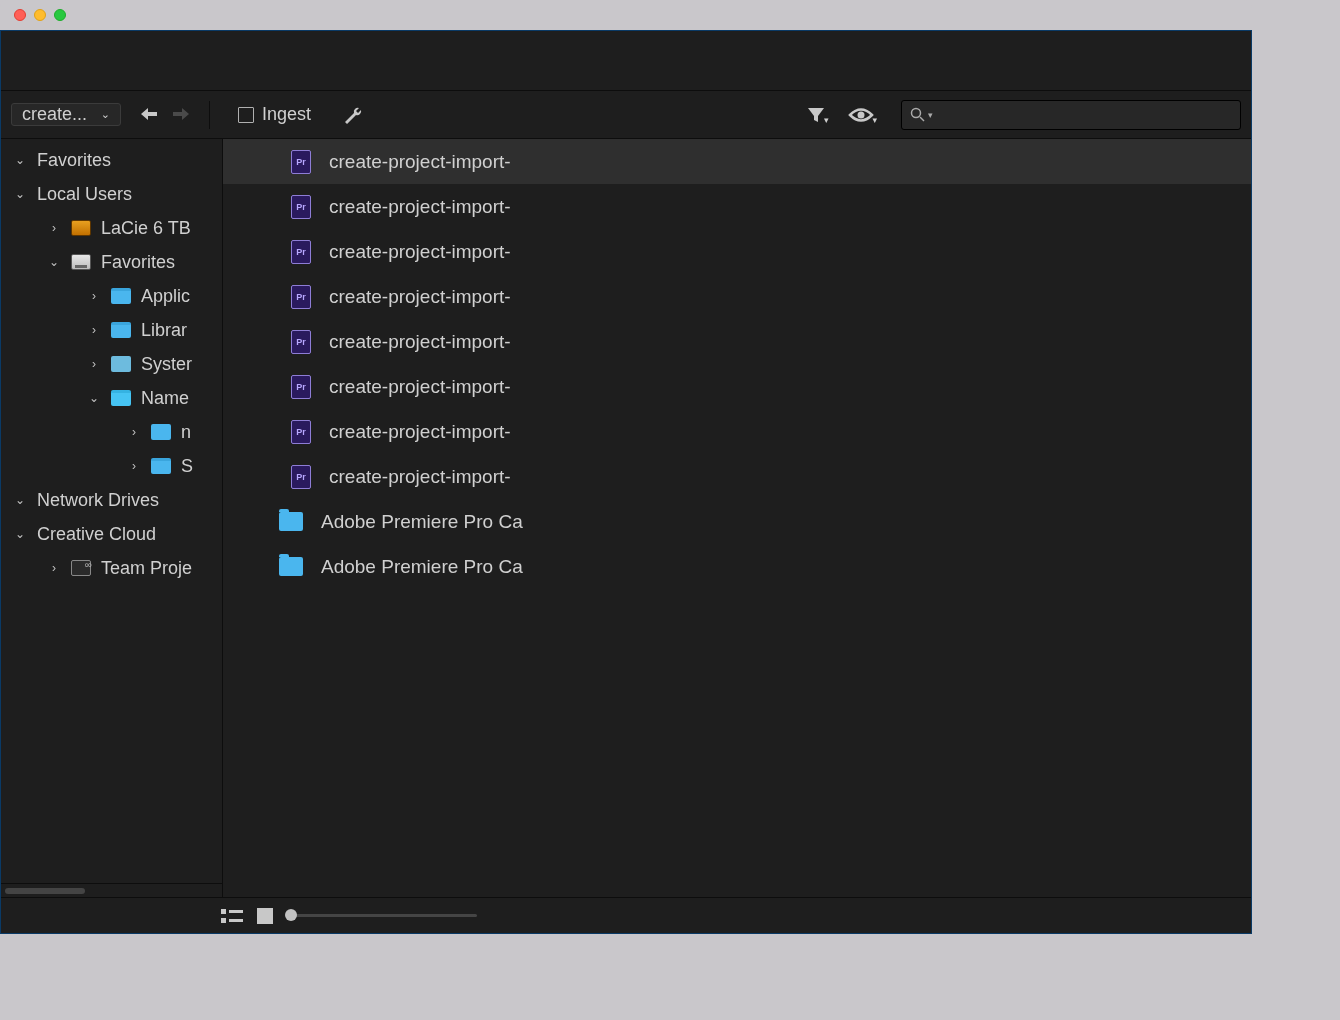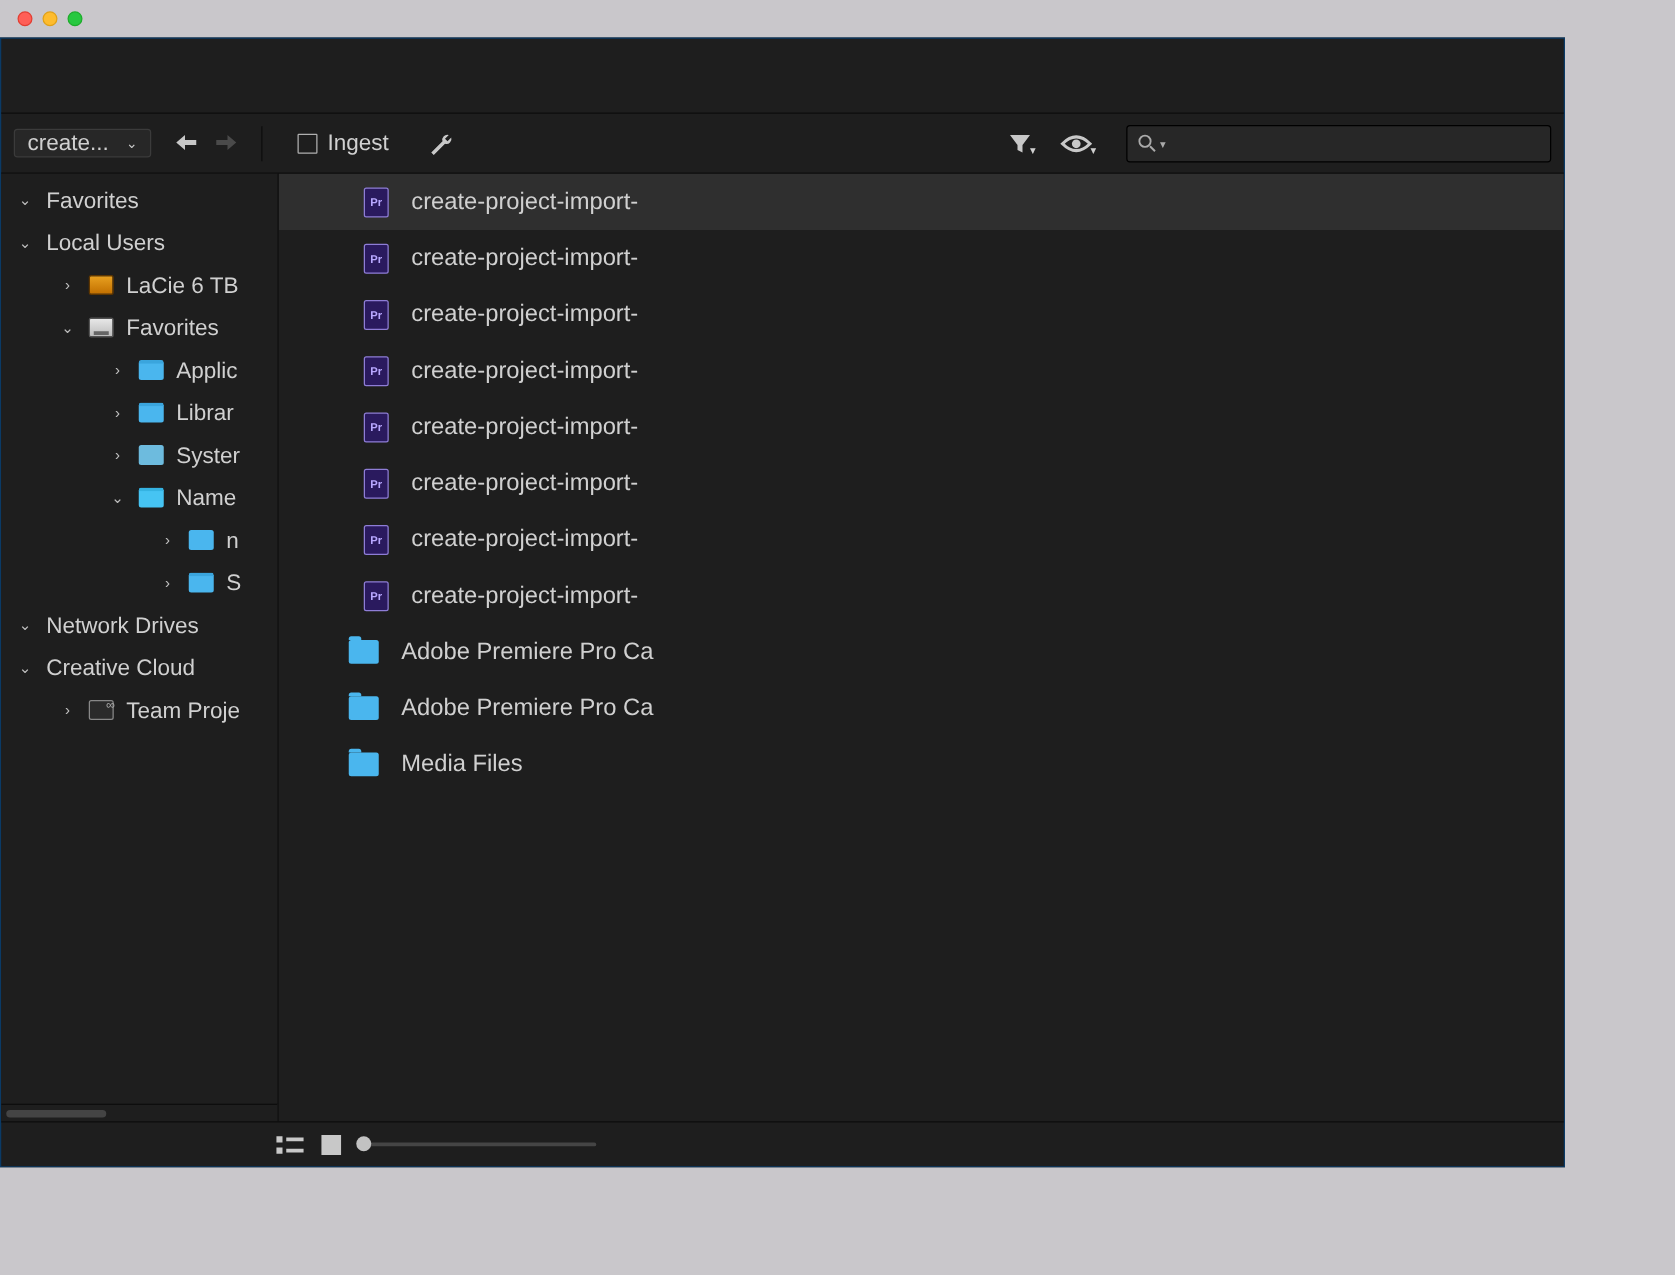--- a/index.html
+++ b/index.html
@@ -386,24 +386,20 @@
             <span>create-project-import-</span>
           </div>
           <div class="file-row">
             <span class="folder-file"></span>
             <span>Adobe Premiere Pro Ca</span>
           </div>
           <div class="file-row">
             <span class="folder-file"></span>
             <span>Adobe Premiere Pro Ca</span>
           </div>
-          <div class="file-row">
-            <span class="folder-file"></span>
-            <span>Media Files</span>
-          </div>
         </div>
       </div>
     </div>
 
     <div class="bottom-bar">
       <span class="view-btn">
         <svg width="22" height="16" viewBox="0 0 22 16">
             <rect x="0" y="1" width="5" height="5" fill="#c8c8c8"></rect>
             <rect x="8" y="2" width="14" height="3" fill="#c8c8c8"></rect>
             <rect x="0" y="10" width="5" height="5" fill="#c8c8c8"></rect>

